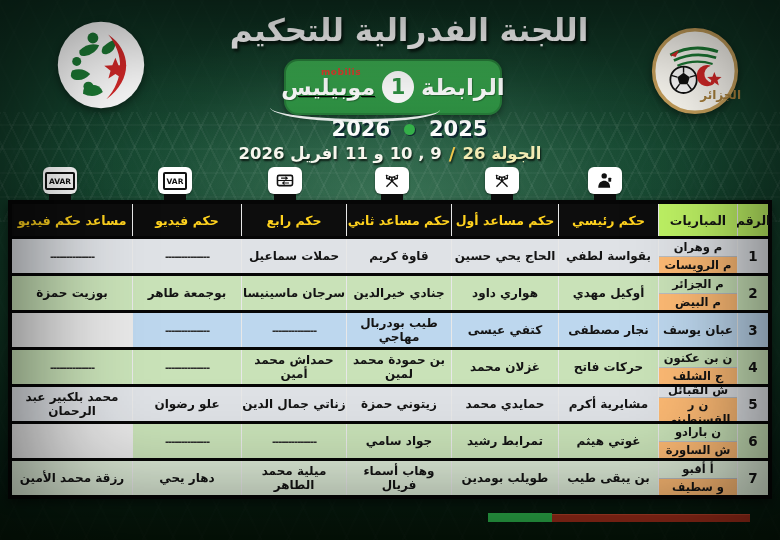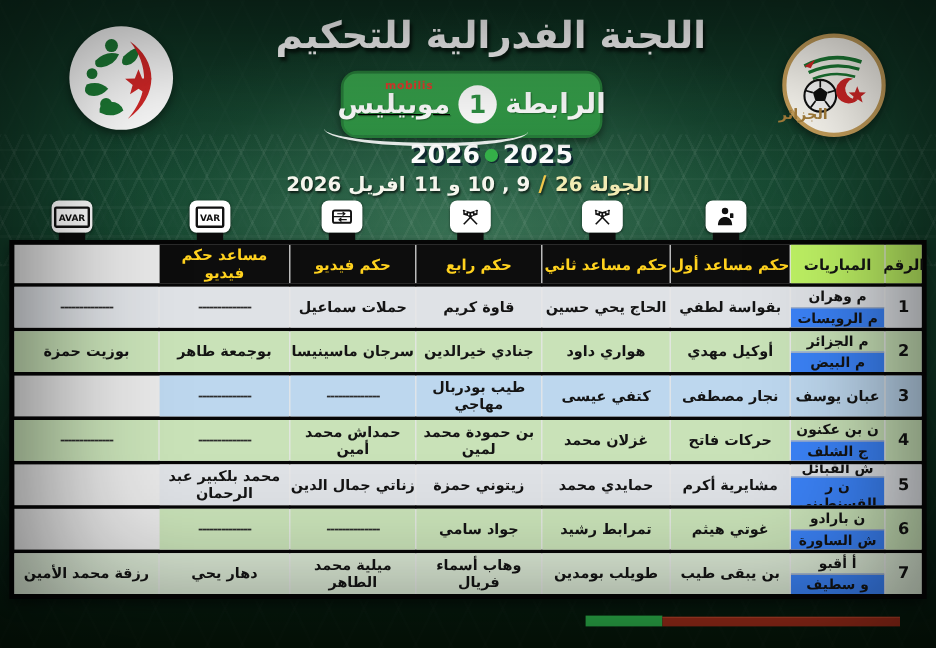--- a/index.html
+++ b/index.html
@@ -20,39 +20,39 @@
       repeating-linear-gradient(64deg, rgba(255,255,255,.02) 0 2px, transparent 2px 26px),
       repeating-linear-gradient(-64deg, rgba(255,255,255,.02) 0 2px, transparent 2px 26px);}
 
   
   .title{position:absolute;top:12px;left:158px;right:120px;z-index:3;text-align:center;direction:rtl;
     color:#fff;font-weight:bold;font-size:31px;text-shadow:2px 3px 3px rgba(0,0,0,.65);}
   .logo{position:absolute;z-index:3;border-radius:50%;}
   .logo-left{left:56px;top:19px;width:90px;height:92px;}
   .logo-right{left:649px;top:27px;width:92px;height:88px;}
   .logo svg{width:100%;height:100%;display:block;filter:drop-shadow(0 3px 4px rgba(0,0,0,.45));}
-  .faf-caption{position:absolute;left:0;right:0;bottom:13px;text-align:left;direction:rtl;
+  .faf-caption{position:absolute;left:0;right:0;bottom:13px;text-align:right;direction:rtl;
     color:#a8803c;font-weight:bold;font-size:12px;}
 
   .banner{position:absolute;left:284px;top:59px;width:214px;height:52px;z-index:4;
     background:linear-gradient(180deg,#3aa64e,#2e9143);border:2px solid #277c39;border-radius:14px;
     display:flex;direction:rtl;align-items:center;justify-content:center;gap:7px;
     box-shadow:0 3px 6px rgba(0,0,0,.4);}
   .banner::after{content:'';position:absolute;left:-16px;right:60px;bottom:-9px;height:24px;
     border-bottom:3px solid rgba(255,255,255,.9);border-radius:0 0 45% 55%;pointer-events:none;}
   .banner .rabita{color:#fff;font-weight:bold;font-size:23px;text-shadow:1px 1px 1px rgba(0,0,0,.3);}
   .one-circle{width:32px;height:32px;border-radius:50%;background:#fff;flex:0 0 auto;
     display:flex;align-items:center;justify-content:center;color:#2e9143;font-weight:bold;font-size:21px;}
   .mob-wrap{position:relative;text-decoration:underline;}
   .mob-wrap .mobilis{color:#fff;font-weight:bold;font-size:22px;text-shadow:1px 1px 1px rgba(0,0,0,.3);}
   .mob-wrap .operator{position:absolute;top:-8px;right:14px;color:#e23b2e;font-weight:bold;
     font-size:9px;letter-spacing:.5px;}
 
   .season{position:absolute;top:117px;left:0;right:0;z-index:3;display:flex;align-items:center;
-    justify-content:center;gap:4px;color:#fff;font-weight:bold;font-size:21px;
+    justify-content:center;gap:14px;color:#fff;font-weight:bold;font-size:21px;
     text-shadow:2px 2px 0 rgba(8,26,42,.8);margin-left:39px;}
   .season .dot{width:11px;height:11px;border-radius:50%;background:#35b24a;box-shadow:1px 1px 0 rgba(8,26,42,.7);}
 
   .round{position:absolute;top:143px;left:0;right:0;z-index:3;display:flex;direction:rtl;
     align-items:center;justify-content:center;gap:7px;font-weight:bold;font-size:16.5px;
     text-shadow:1px 2px 2px rgba(0,0,0,.7);}
   .round .r-label{color:#f3ecb4;}
   .round .r-slash{color:#f2c94c;font-size:18px;}
   .round .r-days,.round .r-month{color:#f7f7ee;direction:rtl;unicode-bidi:plaintext;}
 
@@ -74,21 +74,21 @@
   .trow{height:34px;}
   .hc{background:#0d0d0d;color:#ffd21e;font-weight:bold;font-size:12.5px;
     display:flex;align-items:center;justify-content:center;text-align:center;}
   .hc.peach{background:#bef264;color:#141414;}
   .cell{display:flex;align-items:center;justify-content:center;text-align:center;
     color:#141414;font-weight:bold;font-size:12px;overflow:hidden;}
   .cell.num{font-size:13.5px;}
   .cell.match{flex-direction:column;padding:0;align-items:stretch;}
   .match .home,.match .away{flex:1;display:flex;align-items:center;justify-content:center;
     font-size:11.5px;font-weight:bold;color:#141414;}
-  .match .away{background:#3b82f6;border-top:1px solid #b9bcc0;}
+  .match .away{background:#fdba74;border-top:1px solid #b9bcc0;}
   .tint-gray  .cell,.tint-gray  .home{background:#dfe2e6;}
   .tint-green .cell,.tint-green .home{background:#c9e2b8;}
   .tint-blue  .cell,.tint-blue  .home{background:#bdd7ee;}
   .tint-pale  .cell,.tint-pale  .home{background:#dcead6;}
   .tint-gray .match,.tint-green .match,.tint-blue .match,.tint-pale .match{background:transparent;}
   .cell.dashes{font-size:10px;letter-spacing:-1px;color:#2c2c2c;}
 
   .bottom-bar{position:absolute;top:513px;left:488px;z-index:3;display:flex;align-items:center;}
   .bar-green{width:64px;height:9px;background:#2db44c;}
   .bar-red{width:198px;height:7px;background:#9f2d1a;border-top:1px solid #b8422a;}
@@ -204,20 +204,21 @@
   </div>
   <div class="chip" style="left:43px">
     <span class="mon"><span>AVAR</span></span>
     <span class="stand"></span>
   </div>
 
   <div class="ftable">
     <div class="hrow">
       <div class="hc peach">الرقم</div>
       <div class="hc peach">المباريات</div>
+      <div class="hc">حكم رئيسي</div>
       <div class="hc">حكم مساعد أول</div>
       <div class="hc">حكم مساعد ثاني</div>
       <div class="hc">حكم رابع</div>
       <div class="hc">حكم فيديو</div>
       <div class="hc">مساعد حكم فيديو</div>
     </div>
     <div style="display:flex;flex-direction:column;gap:3px;">
     <div class="trow tint-gray">
       <div class="cell num">1</div>
       <div class="cell match">
@@ -273,20 +274,21 @@
     <div class="trow tint-gray">
       <div class="cell num">5</div>
       <div class="cell match">
         <div class="home">ش القبائل</div>
         <div class="away">ن ر القسنطيني</div>
       </div>
       <div class="cell name">مشايرية أكرم</div>
       <div class="cell name">حمايدي محمد</div>
       <div class="cell name">زيتوني حمزة</div>
       <div class="cell name">زناتي جمال الدين</div>
+      <div class="cell name">علو رضوان</div>
       <div class="cell name">محمد بلكبير عبد الرحمان</div>
     </div>
 
     <div class="trow tint-green">
       <div class="cell num">6</div>
       <div class="cell match">
         <div class="home">ن بارادو</div>
         <div class="away">ش الساورة</div>
       </div>
       <div class="cell name">غوتي هيثم</div>

